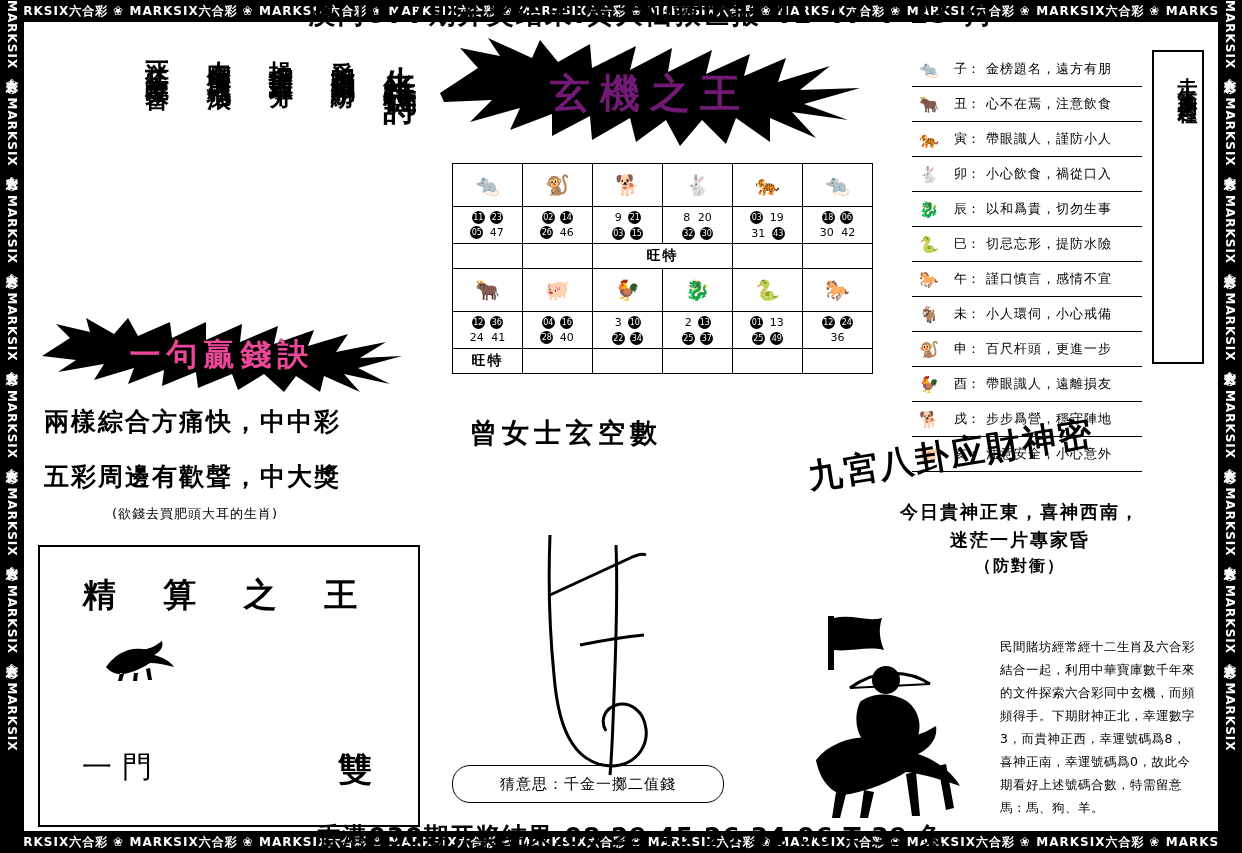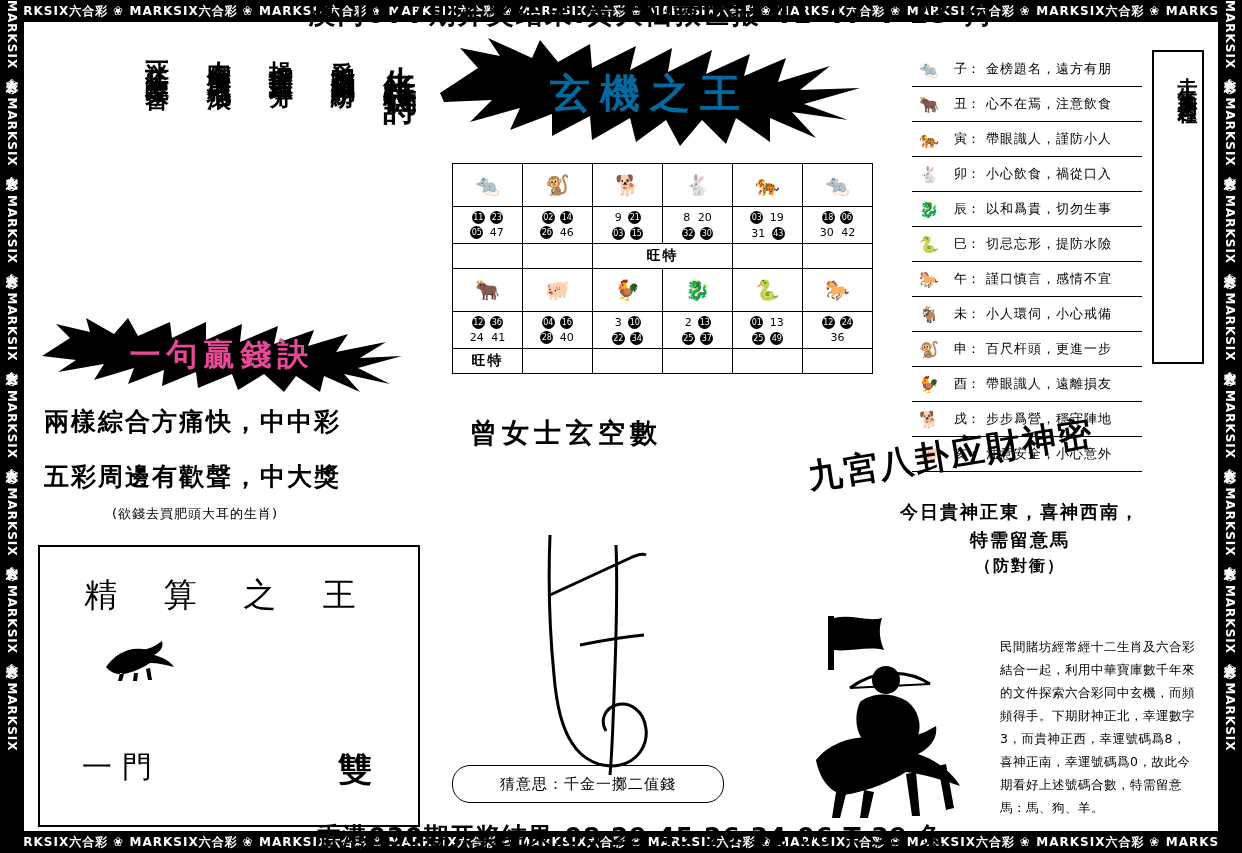--- a/index.html
+++ b/index.html
@@ -40,27 +40,27 @@
   .poem .l4{right:258px;top:6px;}
   
   .burst{position:absolute;}
   .burst svg{display:block;}
   .burst .txt{
     position:absolute;left:0;top:0;width:100%;height:100%;
     display:flex;align-items:center;justify-content:center;
     color:#ec4899;font-size:31px;font-weight:bold;letter-spacing:6px;
     text-shadow:0 0 2px #000;
   }
-  .burst2 .txt{color:#0369a1;font-size:40px;letter-spacing:10px;}
+  .burst2 .txt{color:#701a75;font-size:40px;letter-spacing:10px;}
   
   .slogan{position:absolute;font-size:25px;font-weight:bold;letter-spacing:2px;font-family:"DejaVu Serif","Liberation Serif",serif;}
   .note{position:absolute;font-size:13px;letter-spacing:1px;}
   
   .calcbox{position:absolute;left:38px;top:545px;width:378px;height:278px;border:2px solid #000;}
-  .calcbox .bt{position:absolute;left:0;top:26px;width:100%;text-align:center;font-size:33px;font-weight:normal;letter-spacing:18px;}
+  .calcbox .bt{position:absolute;left:0;top:26px;width:100%;text-align:center;font-size:33px;font-weight:bold;letter-spacing:18px;}
   .calcbox .bl{position:absolute;left:42px;top:200px;font-size:30px;font-weight:normal;letter-spacing:10px;}
   .calcbox .br{position:absolute;right:46px;top:200px;font-size:34px;font-weight:bold;}
   .horse-ico{position:absolute;left:60px;top:90px;width:80px;height:46px;}
   
   .ztable{position:absolute;left:452px;top:163px;border-collapse:collapse;}
   .ztable td{border:1px solid #000;width:67px;height:22px;text-align:center;vertical-align:middle;font-size:11px;}
   .ztable td.animal{height:40px;}
   .ztable td.num{height:34px;font-size:11px;line-height:15px;}
   .ztable td.wide{font-size:14px;font-weight:bold;letter-spacing:2px;}
   .ball{display:inline-block;width:13px;height:13px;border-radius:50%;background:#000;color:#fff;font-size:8px;line-height:13px;text-align:center;margin:0 1px;vertical-align:middle;}
@@ -325,21 +325,21 @@
     <div class="tx">注意安全，小心意外</div>
   </div>
 </div>
 
 <div class="sidebox">
   <span class="v">十二生肖本周运程</span>
 </div>
 
 <div class="baguaTxt">九宮八卦应財神密</div>
 <div class="godline" style="top:500px;">今日貴神正東，喜神西南，</div>
-<div class="godline" style="top:528px;">特需留意馬</div>
+<div class="godline" style="top:528px;">迷茫一片專家昏</div>
 <div class="godline" style="top:556px;font-size:16px;">（防對衝）</div>
 
 <svg class="warrior" viewBox="0 0 200 210">
   <path fill="#000" d="M38 6 L44 6 L44 60 L38 60 Z"></path>
   <path fill="#000" d="M44 8 C62 4 78 12 92 8 C88 20 90 30 94 40 C78 36 60 42 44 40 Z"></path>
   <circle fill="#000" cx="96" cy="70" r="14"></circle>
   <path fill="#000" d="M70 92 C82 82 104 82 118 92 C128 100 132 114 128 126 C120 140 96 144 80 136 C68 130 62 110 70 92 Z"></path>
   <path fill="none" stroke="#000" stroke-width="3" d="M60 78 C84 60 116 58 140 74"></path>
   <path fill="none" stroke="#000" stroke-width="2" d="M60 78 L140 74"></path>
   <path fill="#000" d="M26 150 C40 132 66 124 92 128 C112 131 130 126 146 116 C148 128 140 138 128 144 C146 150 162 162 170 176 C152 170 134 164 116 162 C100 172 80 180 60 184 C44 187 30 172 26 150 Z"></path>

